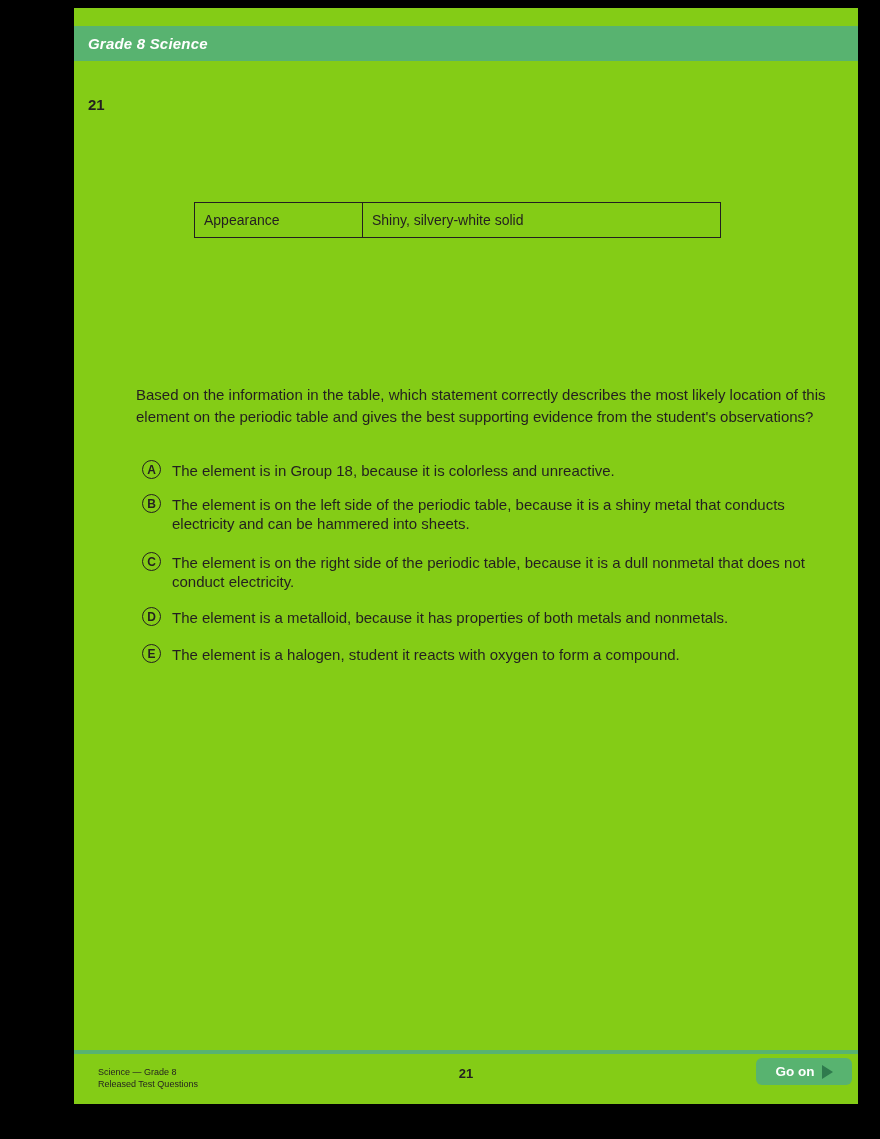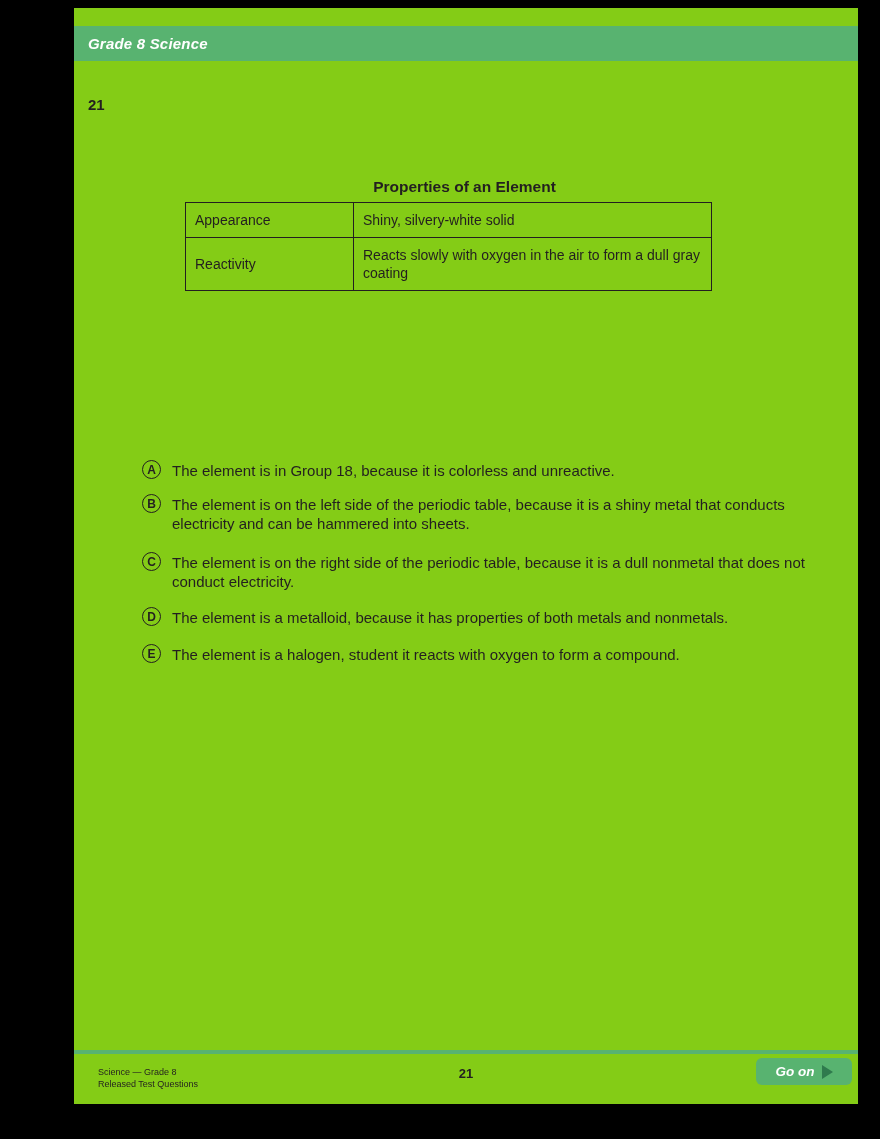--- a/index.html
+++ b/index.html
@@ -49,21 +49,21 @@
   .table-title {
     position: absolute;
     left: 127px; top: 170px;
     width: 527px;
     text-align: center;
     font-weight: bold;
     font-size: 15.5px;
   }
   .props-table {
     position: absolute;
-    left: 111px; top: 194px;
+    left: 120px; top: 194px;
     width: 527px;
     border-collapse: collapse;
   }
   .props-table td {
     border: 1.6px solid #231f20;
     font-size: 14px;
     line-height: 18px;
     padding: 8px 9px;
     vertical-align: middle;
   }
@@ -135,21 +135,20 @@
     border-radius: 6px;
     display: flex;
     align-items: center;
     justify-content: center;
     gap: 7px;
     cursor: pointer;
   }
   .go-on-label {
     color: #ffffff;
     font-weight: bold;
-    font-style: italic;
     font-size: 13.5px;
   }
   .go-on-arrow {
     width: 0; height: 0;
     border-top: 7px solid transparent;
     border-bottom: 7px solid transparent;
     border-left: 11px solid #2f7a4d;
   }
 </style>
 </head>
@@ -157,35 +156,31 @@
 
 <div class="page">
 
   <div class="header-bar">
     <span class="header-title">Grade 8 Science</span>
   </div>
 
   <div class="q-number">21</div>
 
 
-  <div class="table-title">Properties of an Element</div>
 
   <table class="props-table">
     <tbody>
       <tr>
         <td class="prop-name">Appearance</td>
         <td>Shiny, silvery-white solid</td>
       </tr>
-      <tr>
-        <td class="prop-name">Reactivity</td>
-        <td>Reacts slowly with oxygen in the air to form a dull gray coating</td>
-      </tr>
     </tbody>
   </table>
 
+  <div class="q-prompt">Based on the information in the table, which statement correctly describes the most likely location of this element on the periodic table and gives the best supporting evidence from the student's observations?</div>
 
   <div class="choice choice-a">
     <span class="bubble">A</span>
     <span class="choice-text">The element is in Group 18, because it is colorless and unreactive.</span>
   </div>
 
   <div class="choice choice-b">
     <span class="bubble">B</span>
     <span class="choice-text">The element is on the left side of the periodic table, because it is a shiny metal that conducts electricity and can be hammered into sheets.</span>
   </div>

